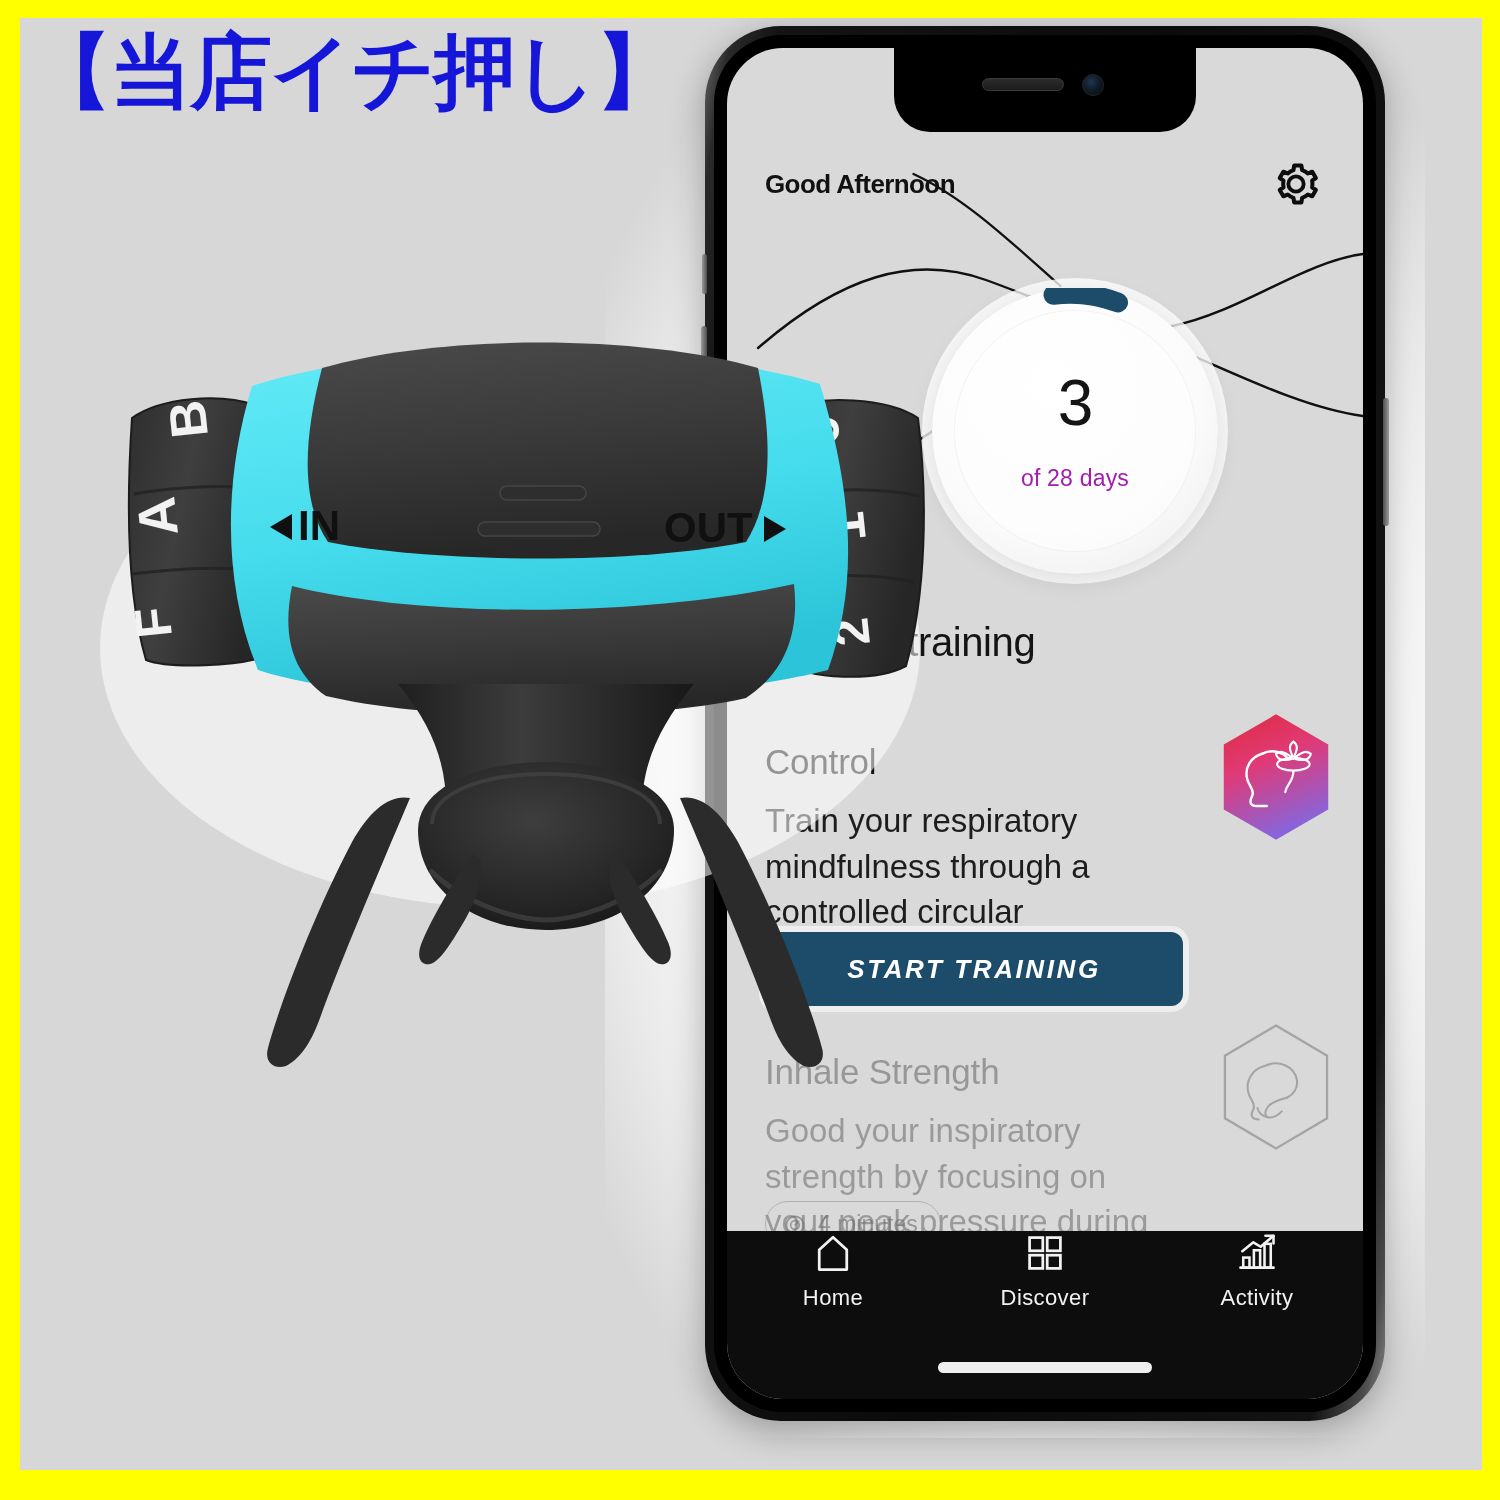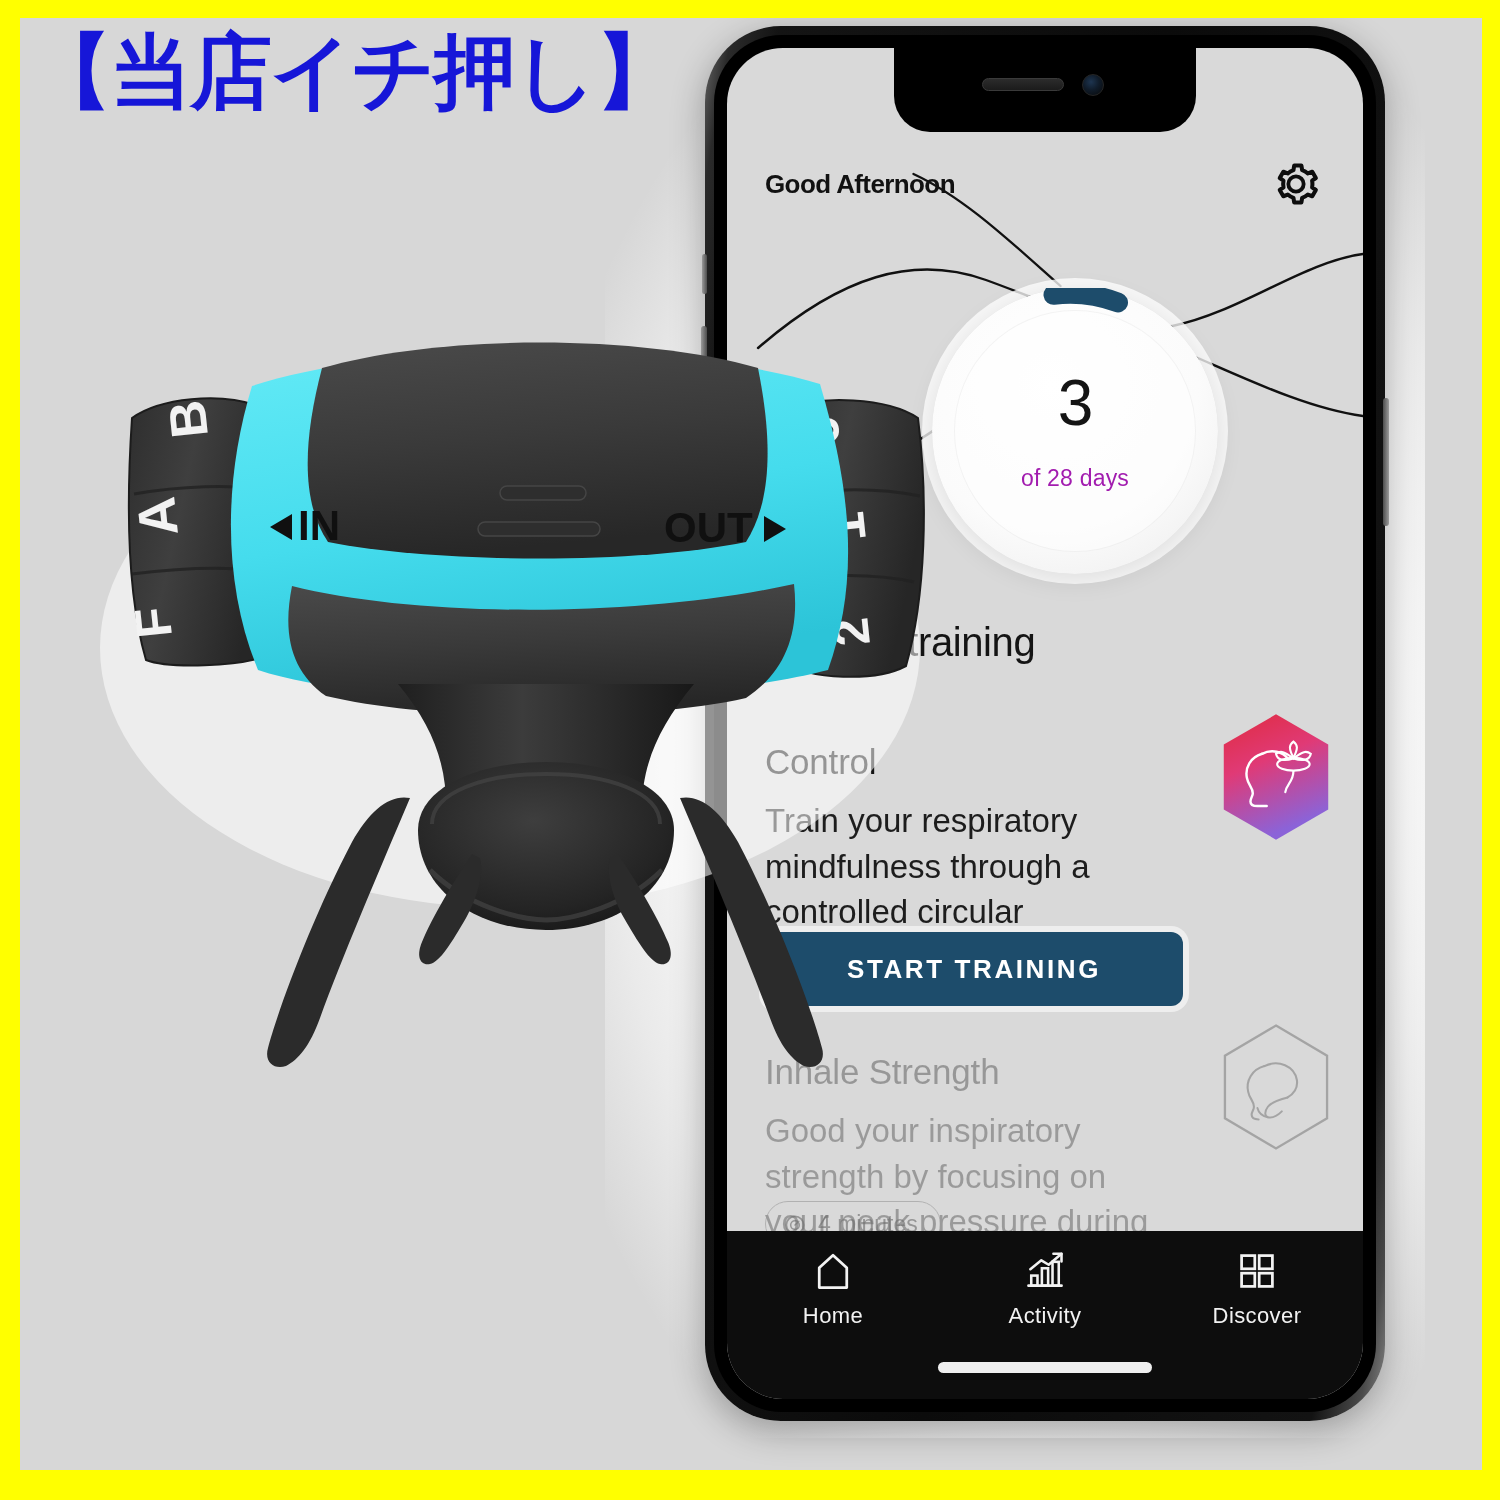--- a/index.html
+++ b/index.html
@@ -175,39 +175,39 @@
     position: absolute; left: 38px; top: 884px;
     width: 418px; height: 74px;
     background: #1d4c6b;
     border: none; border-radius: 12px;
     color: #fff; font-size: 26px; font-weight: 700;
     letter-spacing: 2.6px;
     font-family: "Liberation Sans", sans-serif;
     cursor: pointer;
     box-shadow: 0 0 0 6px rgba(255,255,255,0.55);
     z-index: 7;
+    font-style: italic;
   }
 
   #duration-badge {
     position: absolute; left: 38px; top: 1153px;
     height: 46px; padding: 0 22px 0 16px;
     display: flex; align-items: center; gap: 10px;
     border: 1.5px solid #9a9a9a; border-radius: 24px;
     font-size: 23px; color: #6d6d6d;
     opacity: 0.62;
     z-index: 6;
   }
 
   
   #tabbar {
     position: absolute; left: 0; bottom: 0;
     width: 100%; height: 168px;
     background: #0d0d0d;
     display: flex; align-items: flex-start; justify-content: space-around;
-    padding-top: 18px;
     z-index: 20;
   }
   .tab { width: 33%; display: flex; flex-direction: column; align-items: center; gap: 10px; cursor: pointer; }
   .tab-label { font-size: 22px; color: #f2f2f2; letter-spacing: 0.4px; }
   #home-indicator {
     position: absolute; left: 50%; bottom: 26px;
     transform: translateX(-50%);
     width: 214px; height: 11px;
     background: #efefef; border-radius: 6px;
     z-index: 21;
@@ -311,38 +311,38 @@
             </div>
 
             <div id="tabbar">
               <div class="tab">
                 <svg width="46" height="44" viewBox="0 0 24 24">
                   <path d="M4.5 21 L4.5 10.2 L12 3.4 L19.5 10.2 L19.5 21 Z" fill="none" stroke="#f2f2f2" stroke-width="1.5" stroke-linejoin="round"></path>
                 </svg>
                 <span class="tab-label">Home</span>
               </div>
               <div class="tab">
+                <svg width="44" height="44" viewBox="0 0 24 24">
+                  <rect x="3.6" y="3.6" width="7.2" height="7.2" fill="none" stroke="#f2f2f2" stroke-width="1.5"></rect>
+                  <rect x="13.2" y="3.6" width="7.2" height="7.2" fill="none" stroke="#f2f2f2" stroke-width="1.5"></rect>
+                  <rect x="3.6" y="13.2" width="7.2" height="7.2" fill="none" stroke="#f2f2f2" stroke-width="1.5"></rect>
+                  <rect x="13.2" y="13.2" width="7.2" height="7.2" fill="none" stroke="#f2f2f2" stroke-width="1.5"></rect>
+                </svg>
+                <span class="tab-label">Discover</span>
+              </div>
+              <div class="tab">
                 <svg width="46" height="44" viewBox="0 0 24 24">
                   <path d="M3 20 L21 20" stroke="#f2f2f2" stroke-width="1.5" stroke-linecap="round"></path>
                   <rect x="4.5" y="14.5" width="3.4" height="5.5" fill="none" stroke="#f2f2f2" stroke-width="1.4"></rect>
                   <rect x="10.3" y="10.5" width="3.4" height="9.5" fill="none" stroke="#f2f2f2" stroke-width="1.4"></rect>
                   <rect x="16.1" y="7" width="3.4" height="13" fill="none" stroke="#f2f2f2" stroke-width="1.4"></rect>
                   <path d="M4 11 L10 6.2 L14 8.6 L21 2.6" fill="none" stroke="#f2f2f2" stroke-width="1.4" stroke-linecap="round" stroke-linejoin="round"></path>
                   <path d="M16.6 2.6 L21 2.6 L21 6.8" fill="none" stroke="#f2f2f2" stroke-width="1.4" stroke-linecap="round" stroke-linejoin="round"></path>
                 </svg>
                 <span class="tab-label">Activity</span>
-              </div>
-              <div class="tab">
-                <svg width="44" height="44" viewBox="0 0 24 24">
-                  <rect x="3.6" y="3.6" width="7.2" height="7.2" fill="none" stroke="#f2f2f2" stroke-width="1.5"></rect>
-                  <rect x="13.2" y="3.6" width="7.2" height="7.2" fill="none" stroke="#f2f2f2" stroke-width="1.5"></rect>
-                  <rect x="3.6" y="13.2" width="7.2" height="7.2" fill="none" stroke="#f2f2f2" stroke-width="1.5"></rect>
-                  <rect x="13.2" y="13.2" width="7.2" height="7.2" fill="none" stroke="#f2f2f2" stroke-width="1.5"></rect>
-                </svg>
-                <span class="tab-label">Discover</span>
               </div>
             </div>
             <div id="home-indicator"></div>
 
           </div>
 
           <div id="notch">
             <div id="notch-speaker"></div>
             <div id="notch-camera"></div>
           </div>

